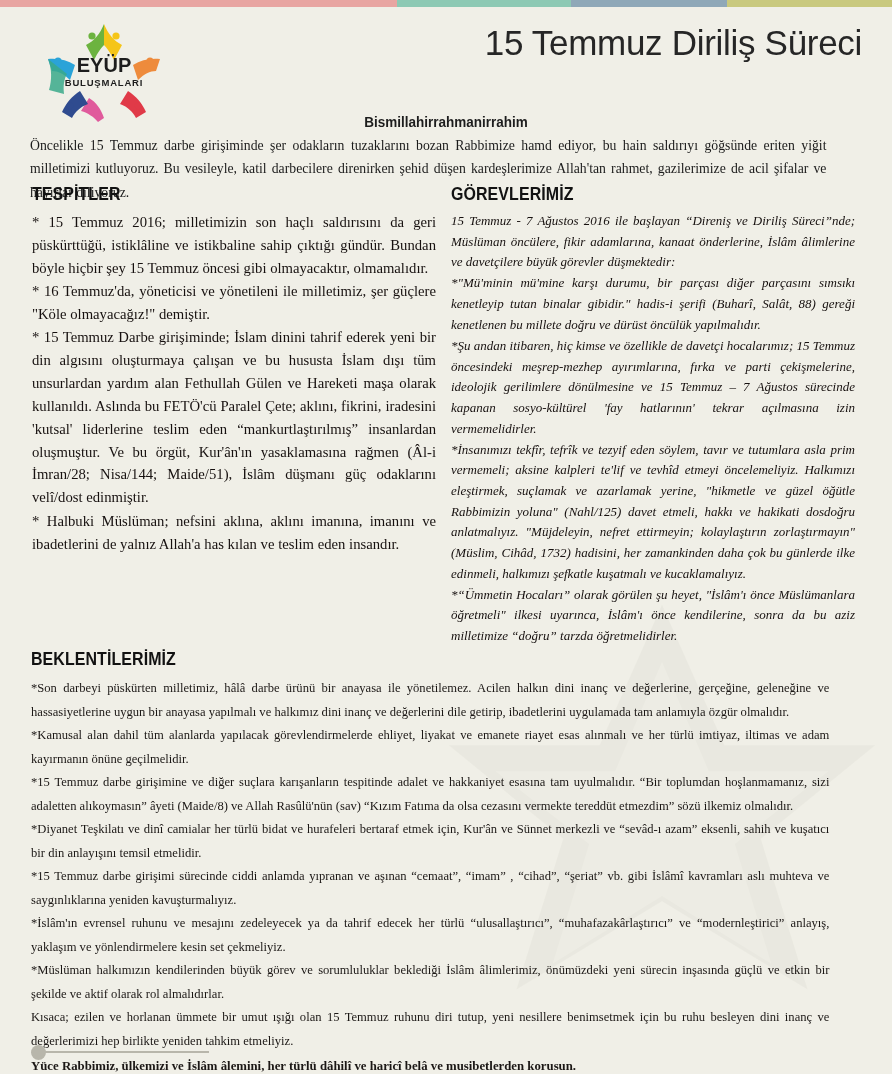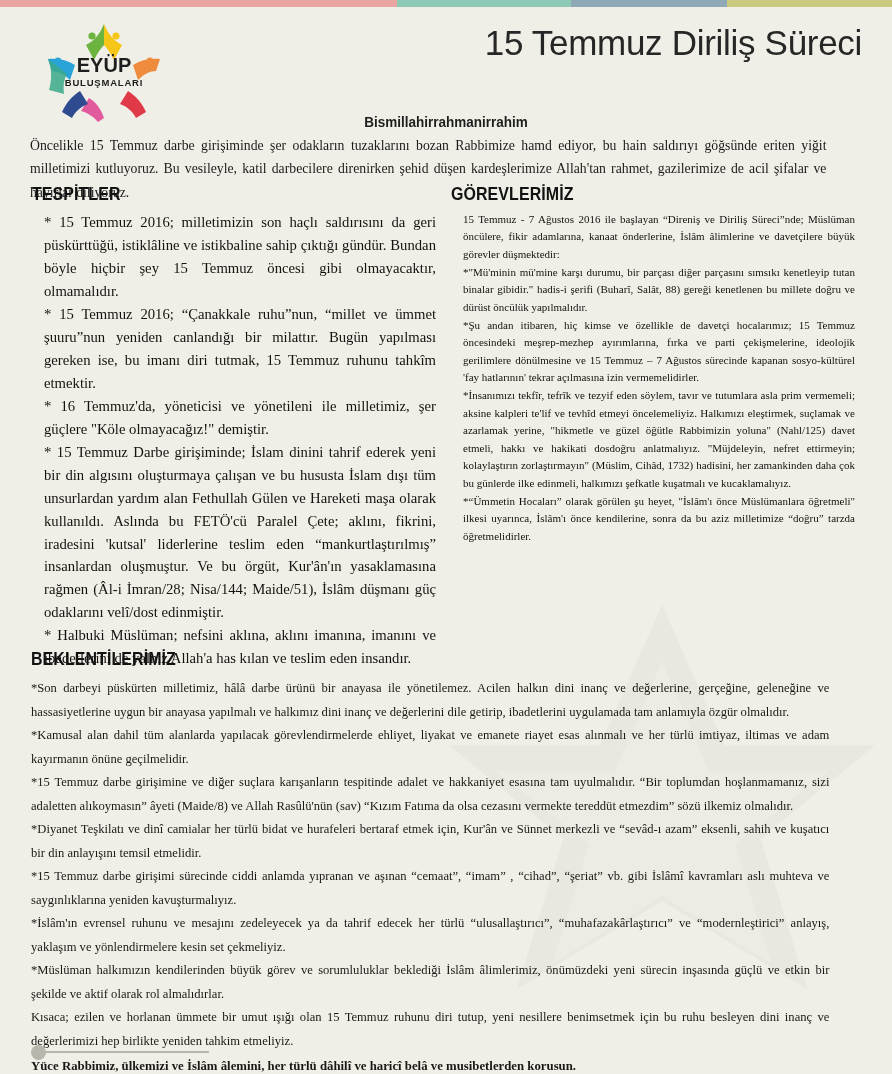--- a/index.html
+++ b/index.html
@@ -129,23 +129,22 @@
     z-index: 3;
   }
   .col { width: 404px; }
   .col p {
     font-size: 14.7px;
     line-height: 1.555;
     color: #16100f;
     text-align: justify;
     text-justify: inter-word;
     margin-bottom: 0.5px;
-    margin-left: 12px;
-  }
-  .col-right p { font-size: 11px; line-height: 1.59; }
+  }
+  .col-right p { font-size: 13px; line-height: 1.59; font-style: italic; }
 
   
   .expect {
     position: absolute;
     top: 648px;
     left: 31px;
     width: 836px;
     z-index: 3;
   }
   .expect p {
@@ -246,21 +245,20 @@
 
   <div class="bismillah">Bismillahirrahmanirrahim</div>
 
   <div class="intro">Öncelikle 15 Temmuz darbe girişiminde şer odakların tuzaklarını bozan Rabbimize hamd ediyor, bu hain saldırıyı göğsünde eriten yiğit milletimizi kutluyoruz. Bu vesileyle, katil darbecilere direnirken şehid düşen kardeşlerimize Allah'tan rahmet, gazilerimize de acil şifalar ve hayırlar diliyoruz.</div>
 
   <div class="cols">
 
     <div class="col col-left">
       <div class="sect-head">TESPİTLER</div>
       <p>* 15 Temmuz 2016; milletimizin son haçlı saldırısını da geri püskürttüğü, istiklâline ve istikbaline sahip çıktığı gündür. Bundan böyle hiçbir şey 15 Temmuz öncesi gibi olmayacaktır, olmamalıdır.</p>
-      <p>* 15 Temmuz 2016; “Çanakkale ruhu”nun, “millet ve ümmet şuuru”nun yeniden canlandığı bir milattır. Bugün yapılması gereken ise, bu imanı diri tutmak, 15 Temmuz ruhunu tahkîm etmektir.</p>
       <p>* 16 Temmuz'da, yöneticisi ve yönetileni ile milletimiz, şer güçlere "Köle olmayacağız!" demiştir.</p>
       <p>* 15 Temmuz Darbe girişiminde; İslam dinini tahrif ederek yeni bir din algısını oluşturmaya çalışan ve bu hususta İslam dışı tüm unsurlardan yardım alan Fethullah Gülen ve Hareketi maşa olarak kullanıldı. Aslında bu FETÖ'cü Paralel Çete; aklını, fikrini, iradesini 'kutsal' liderlerine teslim eden “mankurtlaştırılmış” insanlardan oluşmuştur. Ve bu örgüt, Kur'ân'ın yasaklamasına rağmen (Âl-i İmran/28; Nisa/144; Maide/51), İslâm düşmanı güç odaklarını velî/dost edinmiştir.</p>
       <p>* Halbuki Müslüman; nefsini aklına, aklını imanına, imanını ve ibadetlerini de yalnız Allah'a has kılan ve teslim eden insandır.</p>
     </div>
 
     <div class="col col-right">
       <div class="sect-head">GÖREVLERİMİZ</div>
       <p>15 Temmuz - 7 Ağustos 2016 ile başlayan “Direniş ve Diriliş Süreci”nde; Müslüman öncülere, fikir adamlarına, kanaat önderlerine, İslâm âlimlerine ve davetçilere büyük görevler düşmektedir:</p>
       <p>*"Mü'minin mü'mine karşı durumu, bir parçası diğer parçasını sımsıkı kenetleyip tutan binalar gibidir." hadis-i şerifi (Buharî, Salât, 88) gereği kenetlenen bu millete doğru ve dürüst öncülük yapılmalıdır.</p>
       <p>*Şu andan itibaren, hiç kimse ve özellikle de davetçi hocalarımız; 15 Temmuz öncesindeki meşrep-mezhep ayırımlarına, fırka ve parti çekişmelerine, ideolojik gerilimlere dönülmesine ve 15 Temmuz – 7 Ağustos sürecinde kapanan sosyo-kültürel 'fay hatlarının' tekrar açılmasına izin vermemelidirler.</p>

